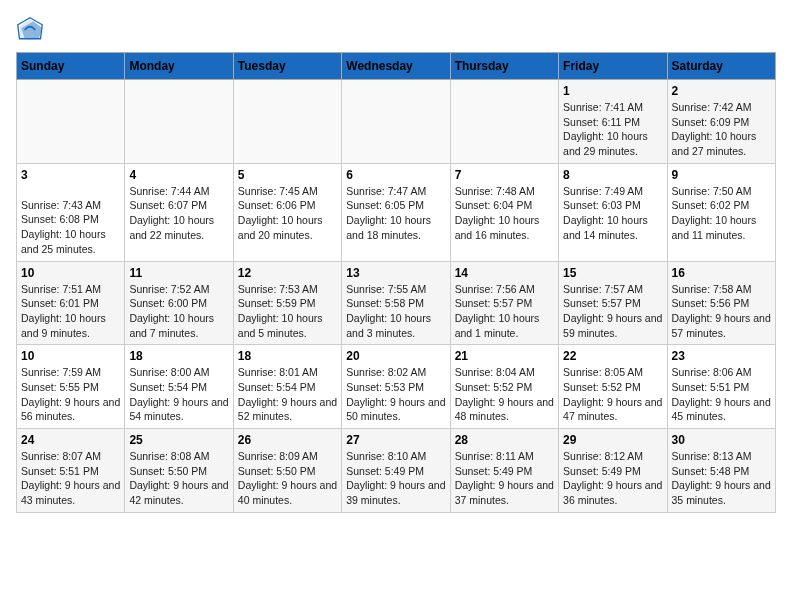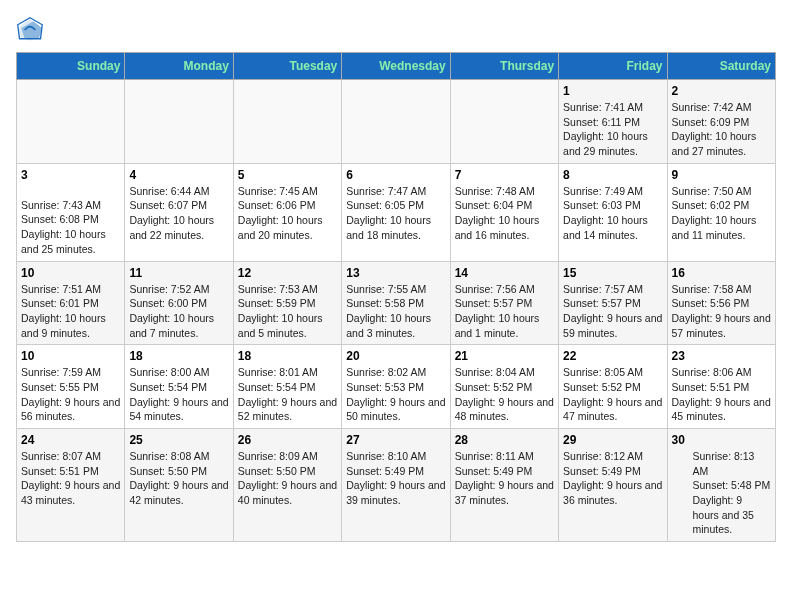--- a/index.html
+++ b/index.html
@@ -46,23 +46,23 @@
       margin-top: 2px;
     }
     .calendar {
       width: 100%;
       border-collapse: collapse;
       margin-top: 8px;
       font-size: 11px;
     }
     .calendar thead th {
       background-color: #1a6bbf;
-      color: #86efac;
+      color: #000000;
       padding: 6px 4px;
-      text-align: right;
+      text-align: left;
       font-size: 12px;
       font-weight: bold;
       border: 1px solid #aaa;
     }
     .calendar tbody td {
       vertical-align: top;
       border: 1px solid #ccc;
       padding: 4px;
       width: calc(100% / 7);
       min-height: 70px;
@@ -145,21 +145,21 @@
       </tr>
       <tr>
         <td>
           <span class="day-number">3</span>
           <div class="day-info" style="white-space: pre-line; margin-top: 16px;">Sunrise: 7:43 AM
 Sunset: 6:08 PM
 Daylight: 10 hours and 25 minutes.</div>
         </td>
         <td>
           <span class="day-number">4</span>
-          <div class="day-info" style="white-space: pre-line;">Sunrise: 6:44 AM
+          <div class="day-info" style="white-space: pre-line;">Sunrise: 7:44 AM
 Sunset: 6:07 PM
 Daylight: 10 hours and 22 minutes.</div>
         </td>
         <td>
           <span class="day-number">5</span>
           <div class="day-info" style="white-space: pre-line;">Sunrise: 7:45 AM
 Sunset: 6:06 PM
 Daylight: 10 hours and 20 minutes.</div>
         </td>
         <td>
@@ -307,19 +307,19 @@
 Daylight: 9 hours and 37 minutes.</div>
         </td>
         <td>
           <span class="day-number">29</span>
           <div class="day-info" style="white-space: pre-line;">Sunrise: 8:12 AM
 Sunset: 5:49 PM
 Daylight: 9 hours and 36 minutes.</div>
         </td>
         <td>
           <span class="day-number">30</span>
-          <div class="day-info" style="white-space: pre-line; margin-left: 21px;">Sunrise: 8:13 AM
+          <div class="day-info" style="white-space: pre-line;">Sunrise: 8:13 AM
 Sunset: 5:48 PM
 Daylight: 9 hours and 35 minutes.</div>
         </td>
       </tr>
     </tbody>
 </table>
 
 </body></html>

